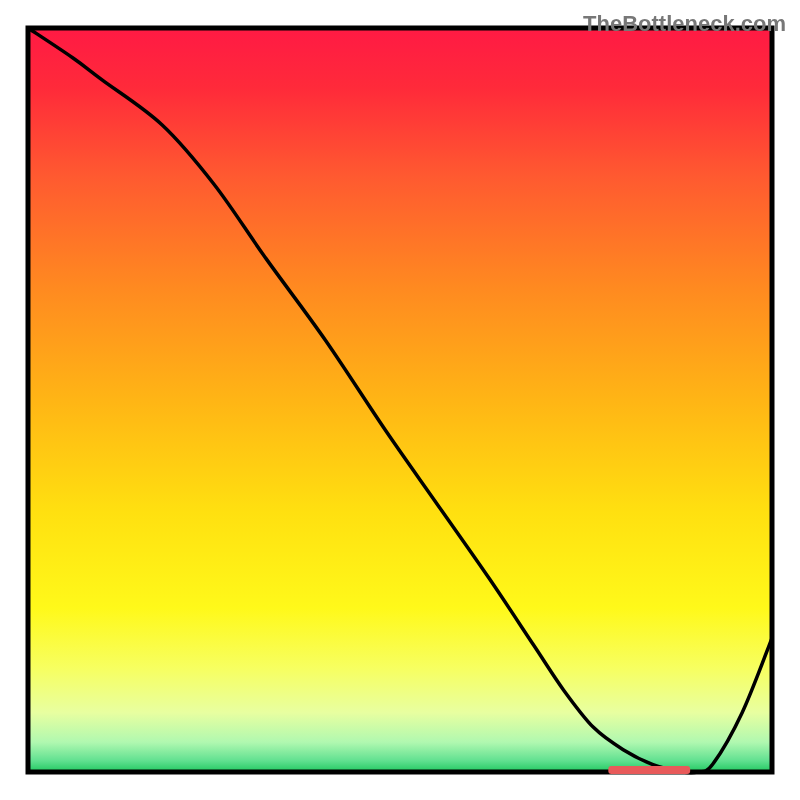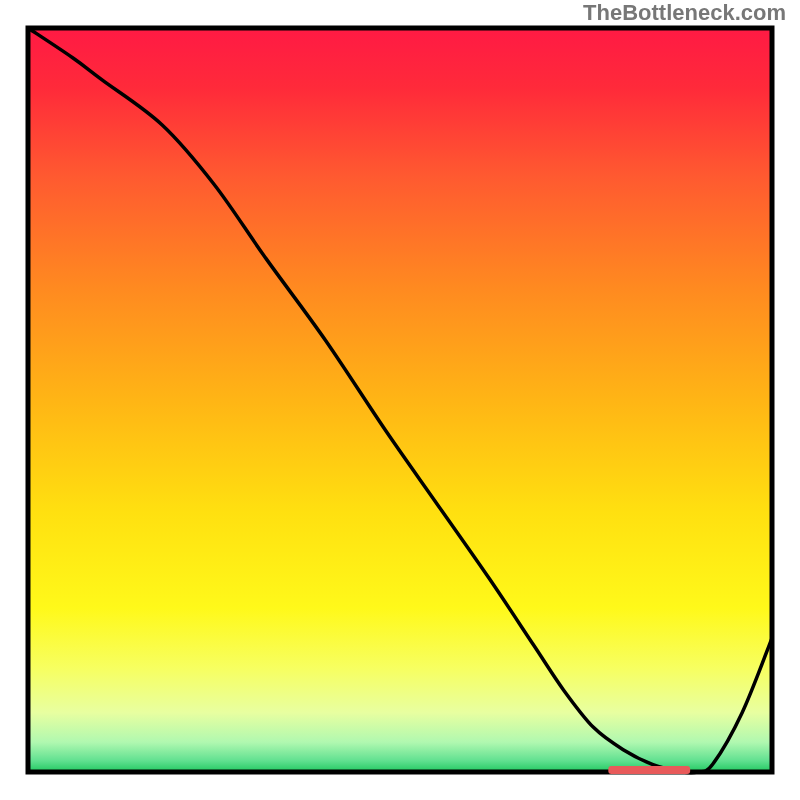--- a/index.html
+++ b/index.html
@@ -10,21 +10,21 @@
     background: #ffffff;
     font-family: Arial, Helvetica, sans-serif;
   }
   .chart-container {
     position: relative;
     width: 800px;
     height: 800px;
   }
   .watermark {
     position: absolute;
-    top: 0;
+    top: 11px;
     right: 14px;
     font-size: 22px;
     font-weight: bold;
     color: #777;
     z-index: 5;
   }
   svg {
     display: block;
   }
 </style>

